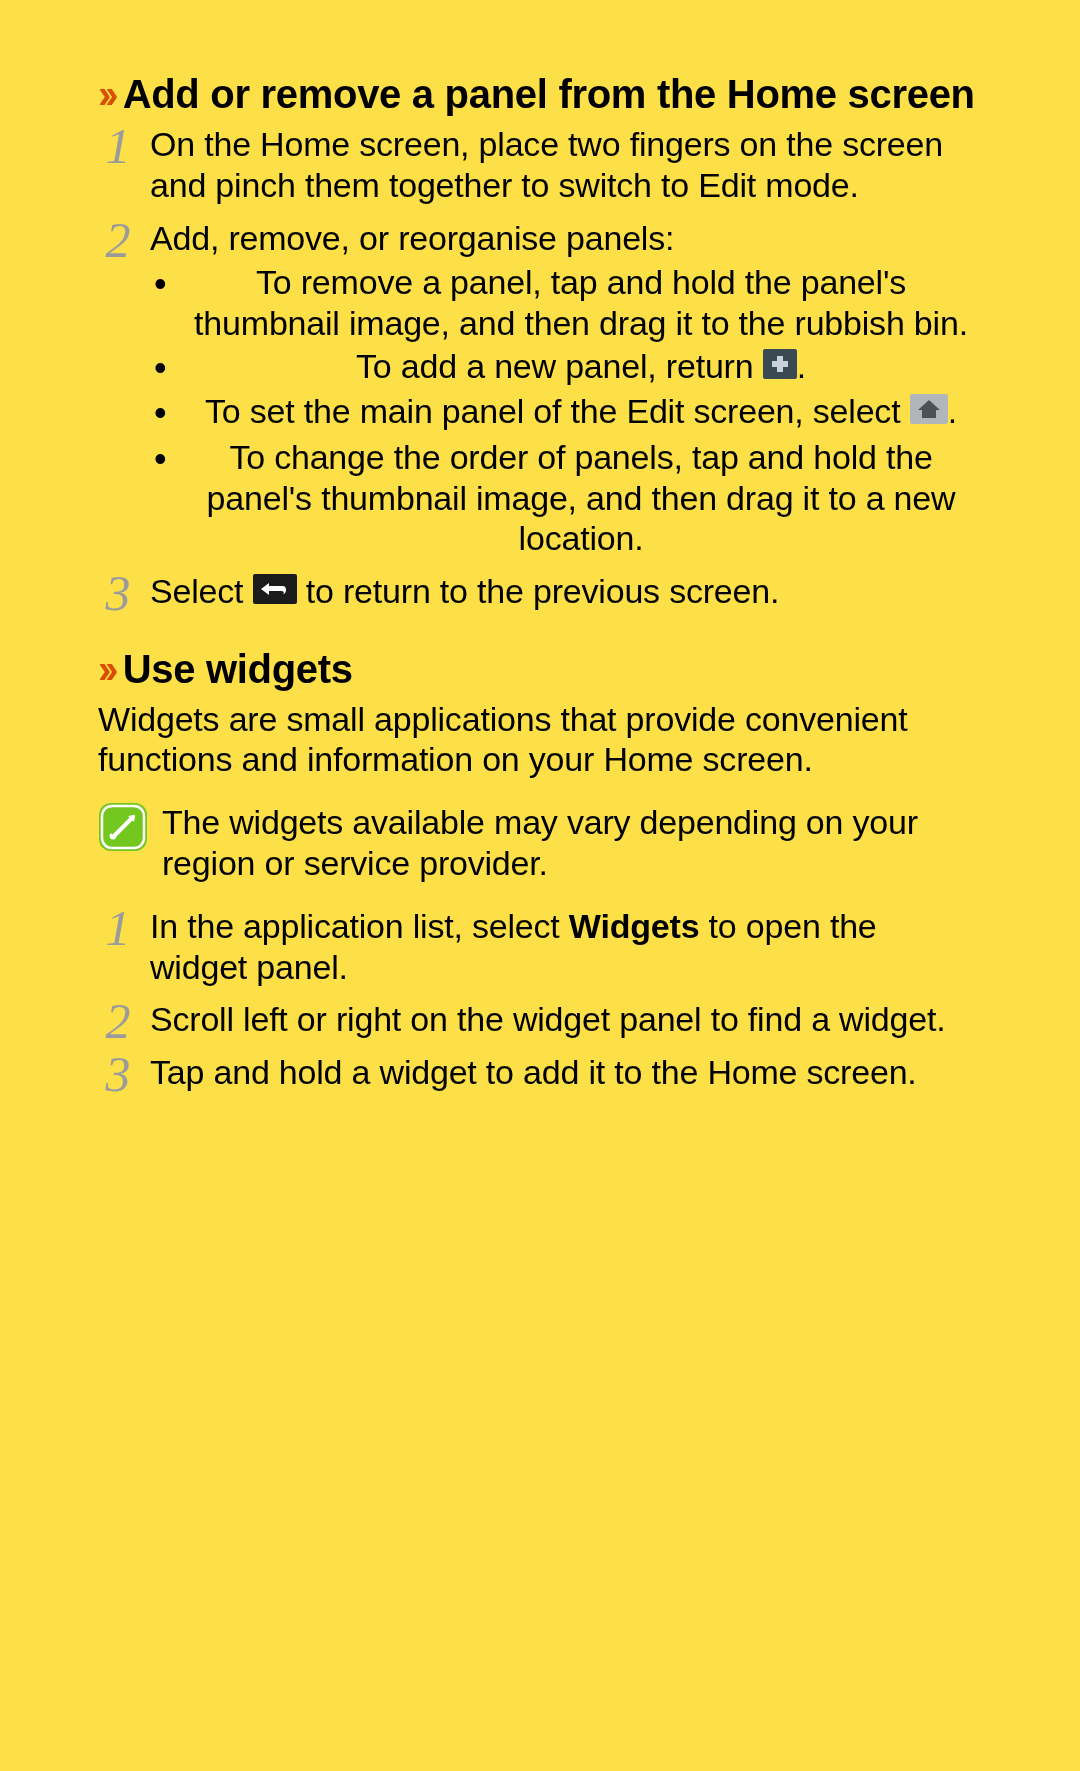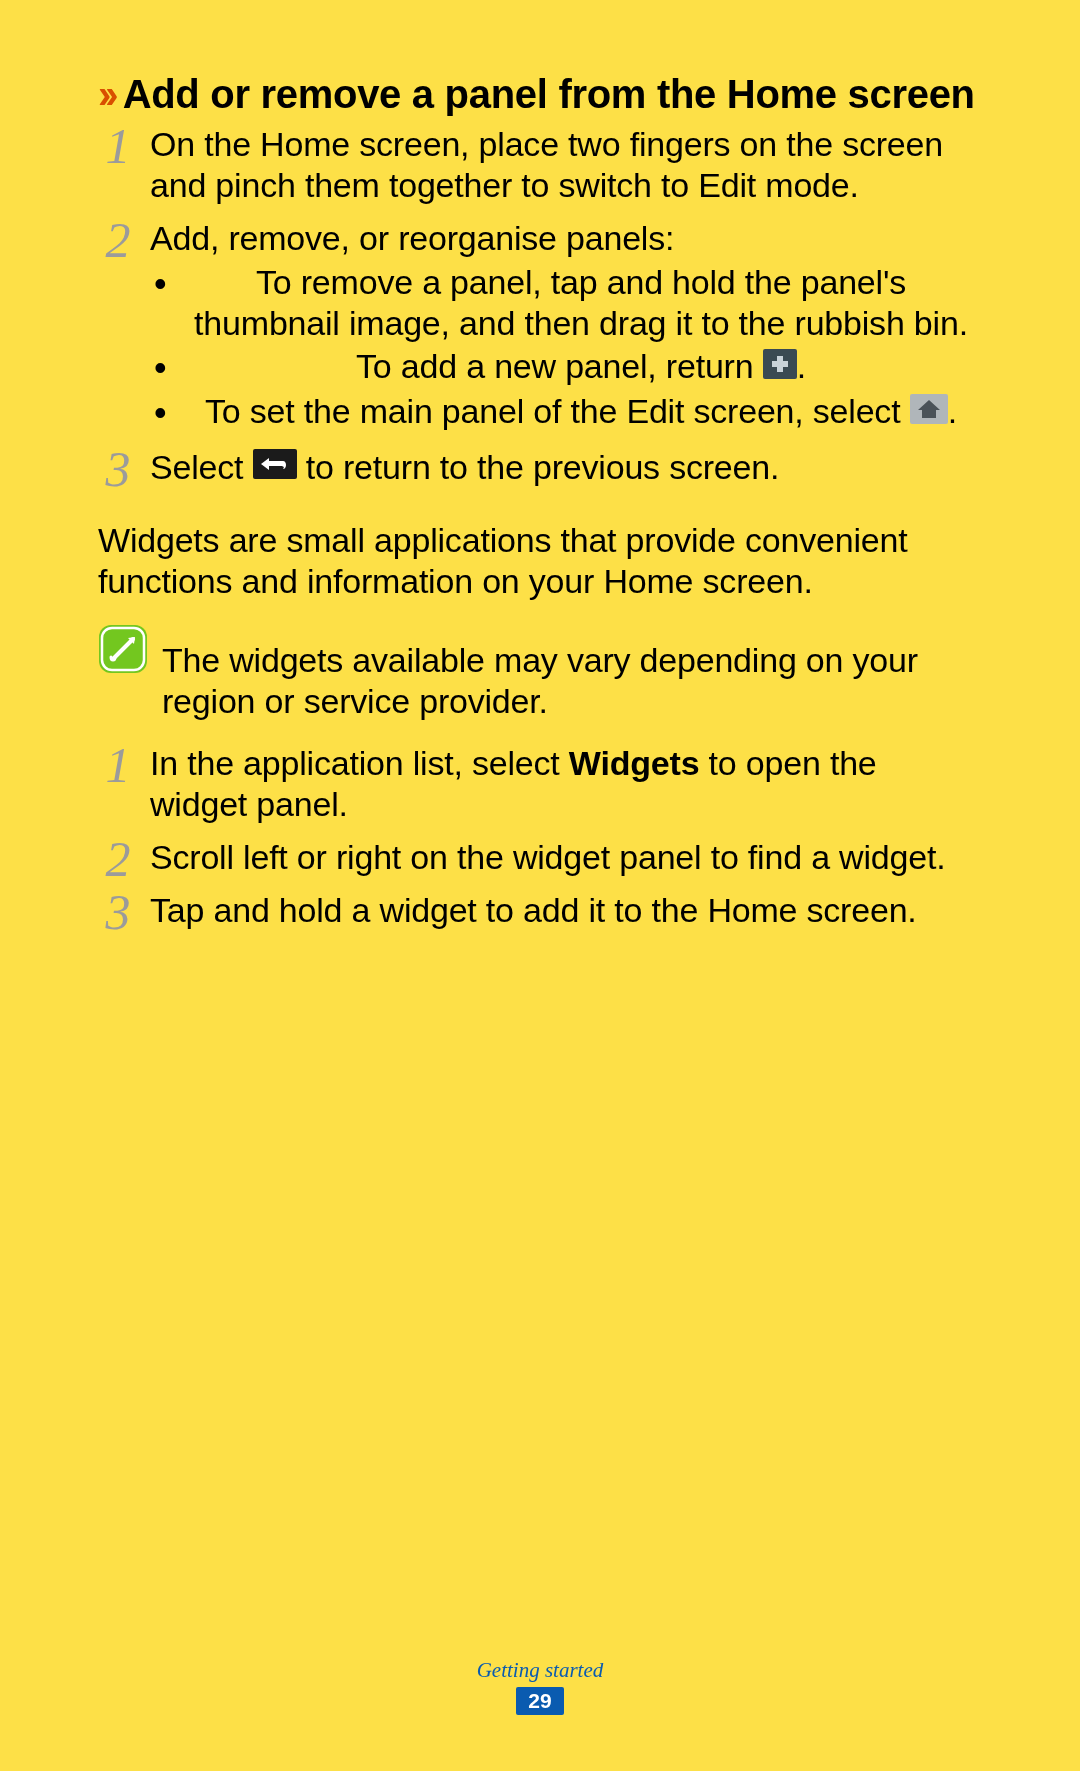--- a/index.html
+++ b/index.html
@@ -93,21 +93,20 @@
     margin: 6px 0 22px 0;
     gap: 14px;
   }
   .note-icon {
     flex: 0 0 auto;
   }
   .note-text {
     font-size: 34px;
     line-height: 1.2;
     letter-spacing: -0.2px;
-    margin-top: 16px;
   }
   .section-block { margin-bottom: 28px; }
   .footer {
     position: absolute;
     bottom: 56px;
     left: 0;
     width: 100%;
     text-align: center;
   }
   .footer-label {
@@ -162,36 +161,42 @@
           </li>
           <li>
             <span>To set the main panel of the Edit screen, select </span>
             <span class="inline-icon">
               <svg width="38" height="30" viewBox="0 0 38 30">
                 <rect x="0" y="0" width="38" height="30" rx="2" fill="#b0b6ba"></rect>
                 <path d="M 19 6 L 30 16 L 26 16 L 26 24 L 12 24 L 12 16 L 8 16 Z" fill="#4a5258"></path>
               </svg>
             </span><span>.</span>
           </li>
+          <li>
+            <span>To change the order of panels, tap and hold the panel's thumbnail image, and then drag it to a new location.</span>
+          </li>
         </ul>
       </li>
       <li>
         <span>Select </span>
         <span class="inline-icon">
           <svg width="44" height="30" viewBox="0 0 44 30">
             <rect x="0" y="0" width="44" height="30" rx="2" fill="#1b1b1b"></rect>
             <path d="M 8 15 L 16 9 L 16 12 L 30 12 C 34 12 34 20 30 20 C 32 18 30 17 28 17 L 16 17 L 16 21 Z" fill="#fff"></path>
           </svg>
         </span>
         <span> to return to the previous screen.</span>
       </li>
     </ol>
   </div>
 
   <div class="section-block">
+    <h2 class="section-heading">
+      <span class="chevrons">››</span><span>Use widgets</span>
+    </h2>
     <p class="intro">Widgets are small applications that provide convenient functions and information on your Home screen.</p>
 
     <div class="note-block">
       <span class="note-icon">
         <svg width="50" height="50" viewBox="0 0 50 50">
           <rect x="1" y="1" width="48" height="48" rx="12" fill="#73c71f"></rect>
           <rect x="4" y="4" width="42" height="42" rx="10" fill="none" stroke="#fff" stroke-width="2.5"></rect>
           <path d="M 15 35 L 35 15" stroke="#fff" stroke-width="4" stroke-linecap="round"></path>
           <path d="M 30 14 L 37 13 L 36 20 Z" fill="#fff"></path>
           <path d="M 13 33 C 13 37 17 37 17 33" stroke="#fff" stroke-width="3" fill="none" stroke-linecap="round"></path>
@@ -206,18 +211,14 @@
       </li>
       <li>
         <span>Scroll left or right on the widget panel to find a widget.</span>
       </li>
       <li>
         <span>Tap and hold a widget to add it to the Home screen.</span>
       </li>
     </ol>
   </div>
 
-  <div class="footer">
-    <div class="footer-label">Getting started</div>
-    <div class="footer-num">29</div>
-  </div>
 
 </div>
 
 </body></html>

